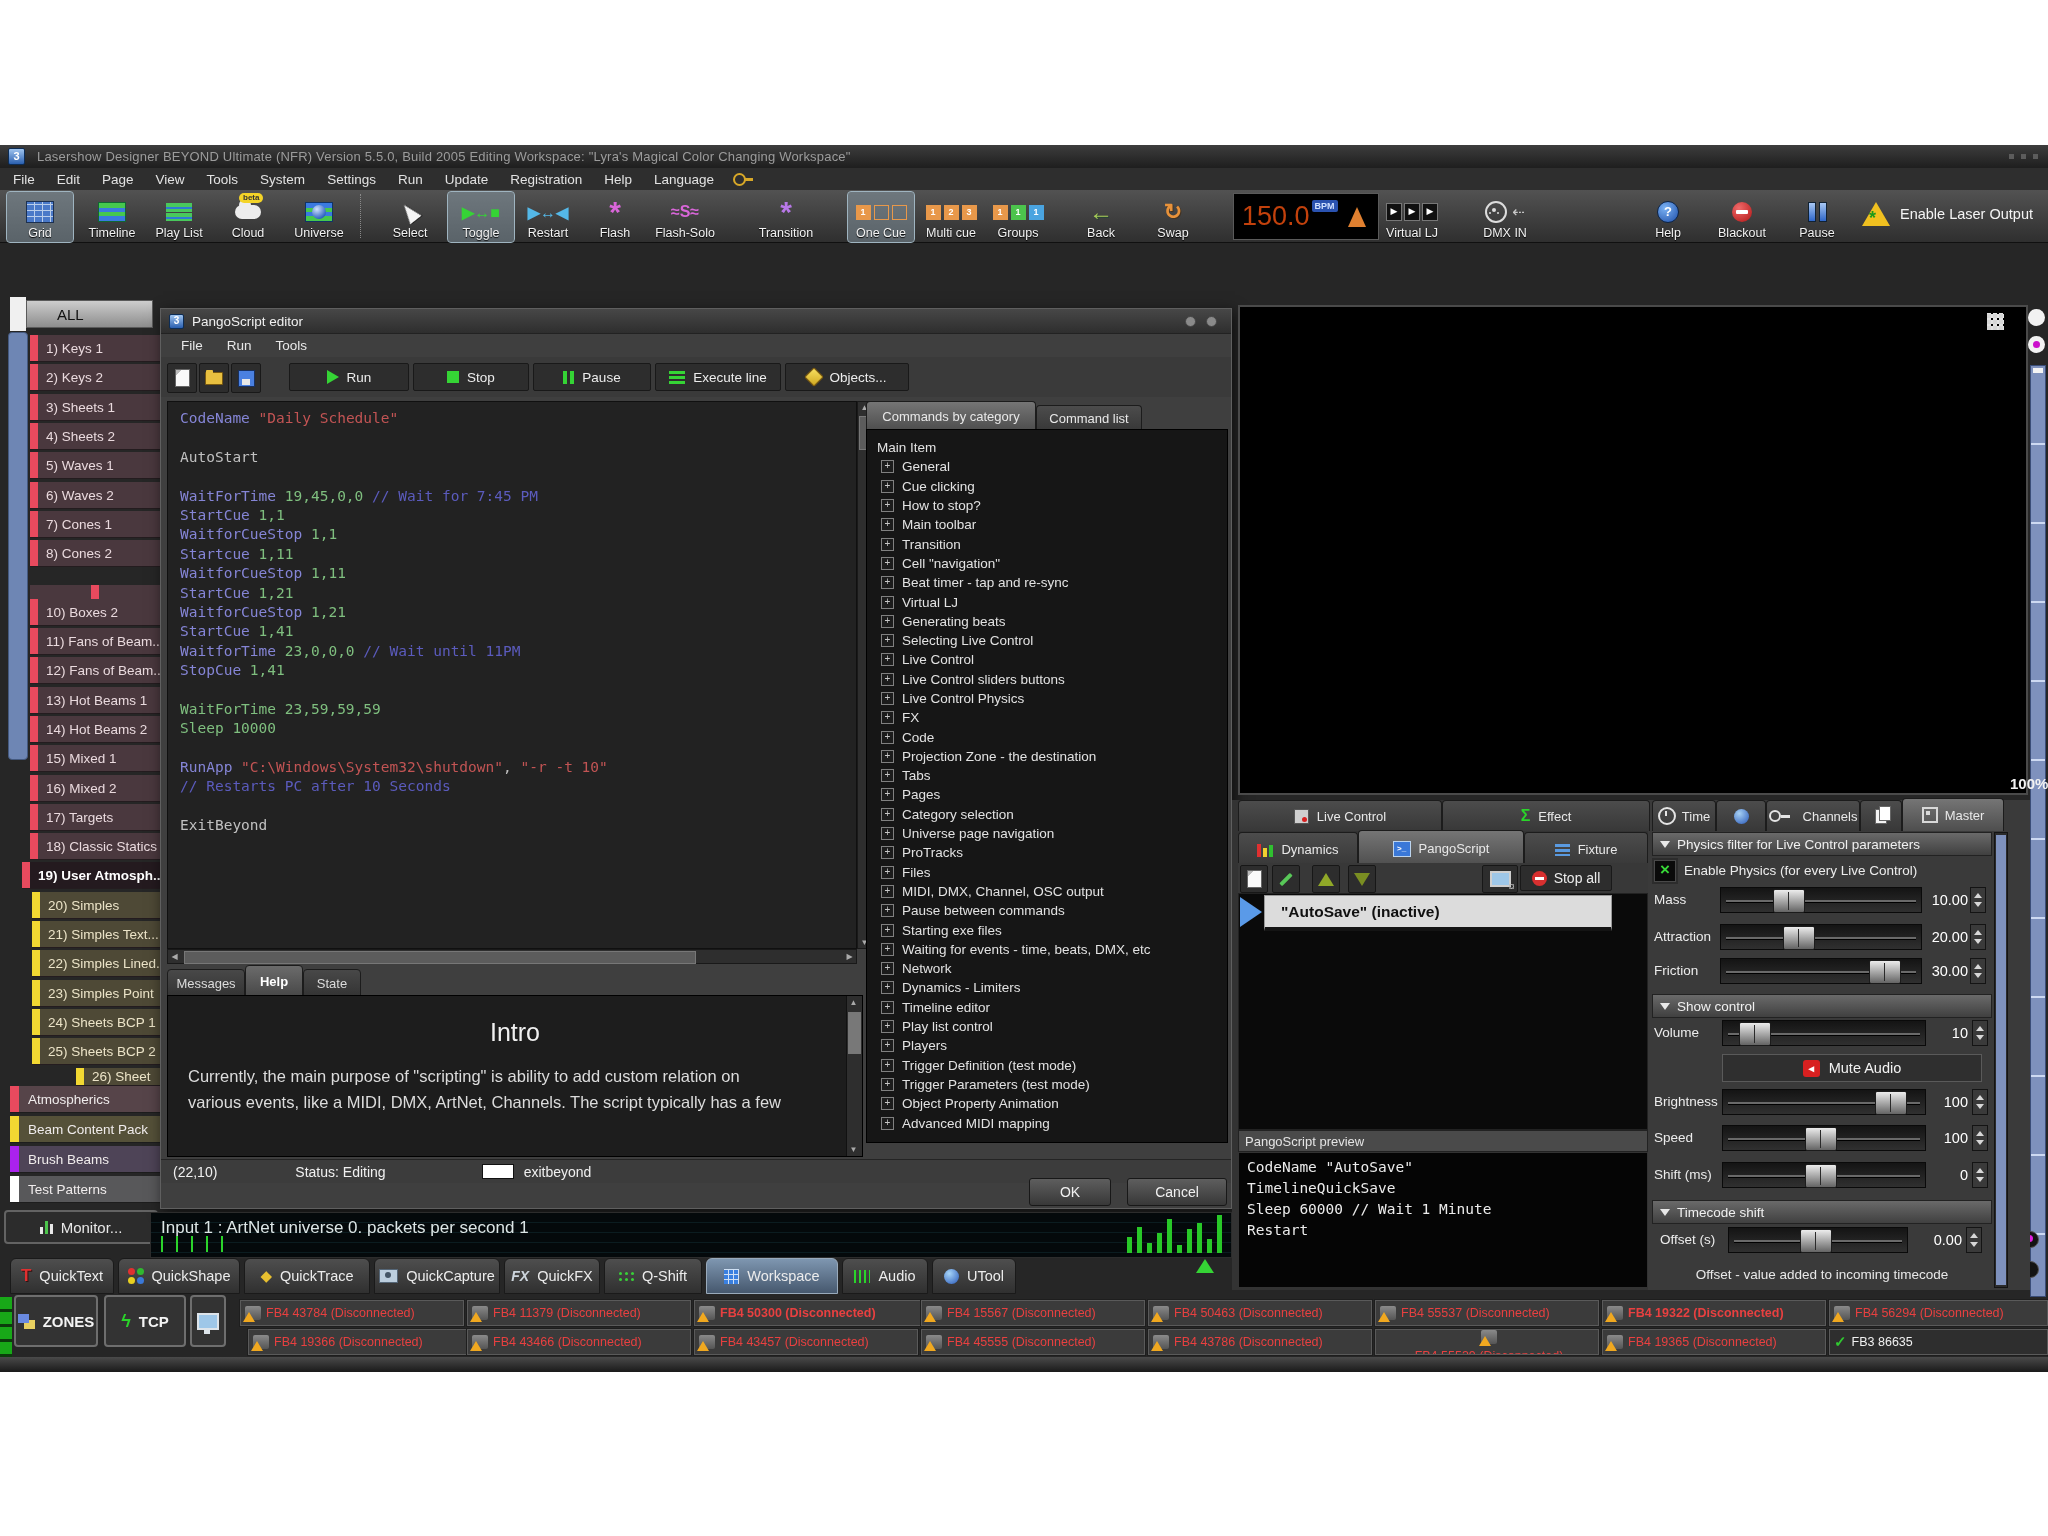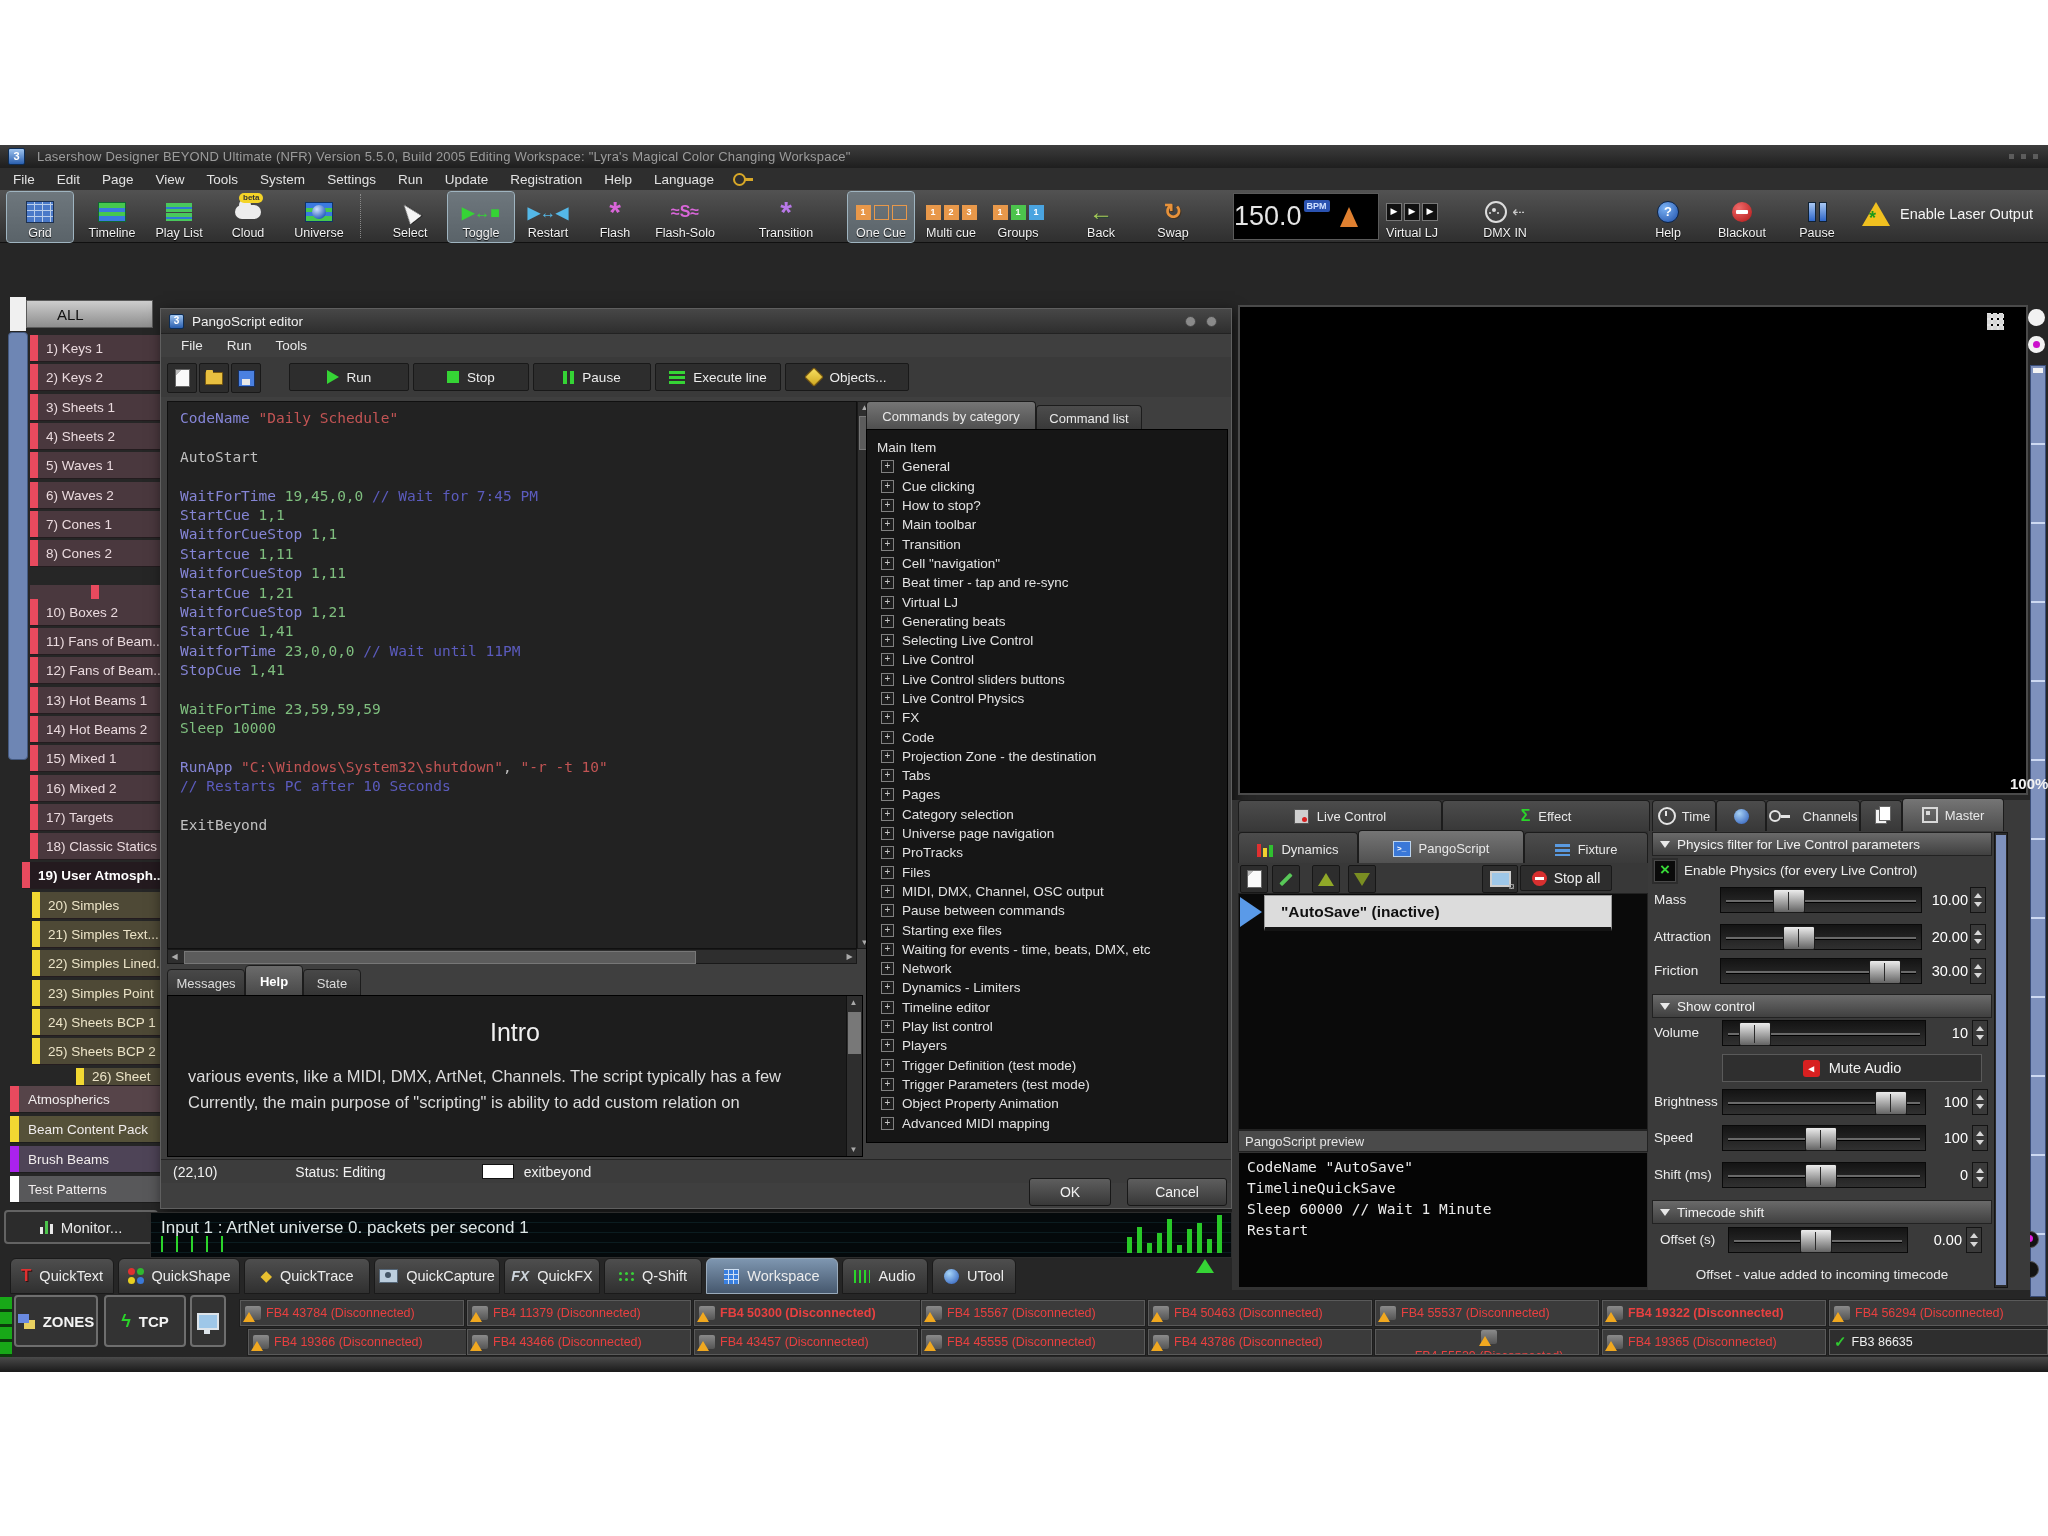--- a/index.html
+++ b/index.html
@@ -36,21 +36,21 @@
   .gl{font-weight:bold}
   .g-green{color:#35d435}.g-blue{color:#54b8e8}.g-mag{color:#d966d9}.g-purp{color:#b878e8}
   .i-cue3{display:flex;gap:3px}
   .i-cue3 i{width:13px;height:13px;border:1px solid #e8984a;color:#fff;font-size:9px;font-style:normal;line-height:12px;text-align:center;font-weight:bold}
   .i-cue3 i.fill{background:#e8984a}
   .i-cue3 i.fgreen{background:#4cc44c;border-color:#4cc44c}
   .i-cue3 i.fblue{background:#4aa4e0;border-color:#4aa4e0}
   .i-back{color:#a8cc58;font-size:24px;font-weight:bold;line-height:20px;text-shadow:1px 1px 0 #243}
   .i-swap{color:#e8923a;font-size:22px;font-weight:bold;line-height:20px;text-shadow:1px 1px 0 #432}
   .bpmbox{position:absolute;left:1233px;top:3px;width:144px;height:45px;background:#000;border:1px solid #5a5a5a;display:flex;align-items:center}
-  .bpmnum{color:#e5e5e5;font-size:27px;font-family:"Liberation Sans",sans-serif}
+  .bpmnum{color:#c2410c;font-size:27px;margin-left:8px;font-family:"Liberation Sans",sans-serif}
   .bpmtag{color:#cfe0ff;background:#2a52b0;font-size:9px;font-weight:bold;padding:1px 3px;border-radius:2px;align-self:flex-start;margin-top:6px;margin-left:2px}
   .i-metro{width:0;height:0;border-left:9px solid transparent;border-right:9px solid transparent;border-bottom:20px solid #e08030;margin-left:10px;position:relative}
   .i-vlj i{width:14px;height:16px;background:#101010;border:1px solid #777;color:#fff;font-size:9px;font-style:normal;line-height:15px;text-align:center}
   .i-dmx{width:18px;height:18px;border:2px solid #ddd;border-radius:50%;position:relative}
   .i-dmx::after{content:"";position:absolute;left:5px;top:5px;width:4px;height:4px;background:#ddd;border-radius:50%;box-shadow:-4px 3px 0 -1px #ddd,4px 3px 0 -1px #ddd}
   .i-dmxarrow{color:#c8c8c8;font-size:15px;margin-left:3px}
   .i-help{width:20px;height:20px;border-radius:50%;background:radial-gradient(circle at 35% 30%,#7ab2f4,#1e4ea8);border:1px solid #0c2448;color:#fff;font-weight:bold;font-size:13px;line-height:19px;text-align:center}
   .i-blackout{width:20px;height:20px;border-radius:50%;background:radial-gradient(circle at 35% 30%,#f06a6a,#b01414);position:relative}
   .i-blackout::after{content:"";position:absolute;left:4px;top:8px;width:12px;height:4px;background:#fff;border-radius:1px}
   .i-pause{display:flex;gap:3px}
@@ -768,22 +768,22 @@
             <span class="pbox">+</span>
             <span class="tl">Advanced MIDI mapping</span>
           </div>
         </div>
     <div class="mtab" style="left:6px;top:660px;width:76px;height:26px">Messages</div>
     <div class="mtab active" style="left:84px;top:656px;width:56px;height:30px">Help</div>
     <div class="mtab" style="left:142px;top:660px;width:56px;height:26px">State</div>
     <div class="abs helppanel">
       <div class="helptitle">Intro</div>
       <div style="height:16px"></div>
+      <div class="helpline">Currently, the main purpose of "scripting" is ability to add custom relation on</div>
       <div class="helpline">various events, like a MIDI, DMX, ArtNet, Channels. The script typically has a few</div>
-      <div class="helpline">Currently, the main purpose of "scripting" is ability to add custom relation on</div>
       <div class="abs" style="right:0;top:0;width:15px;height:160px;background:#2e2e2e;border-left:1px solid #111">
         <span class="sarr" style="top:2px;left:0">▲</span>
             <span class="sarr" style="bottom:2px;left:0">▼</span>
         <span class="thumbv" style="top:16px;height:40px;background:#787878"></span>
       </div>
     </div>
     <div class="abs estatus">
       <span class="s1">(22,10)</span>
       <span class="s2">Status: Editing</span>
       <span class="swatch"></span>

